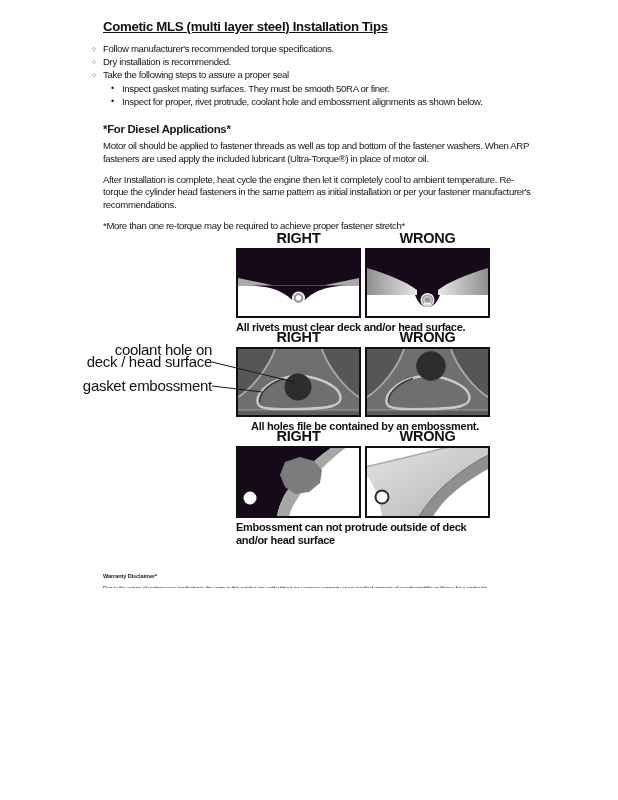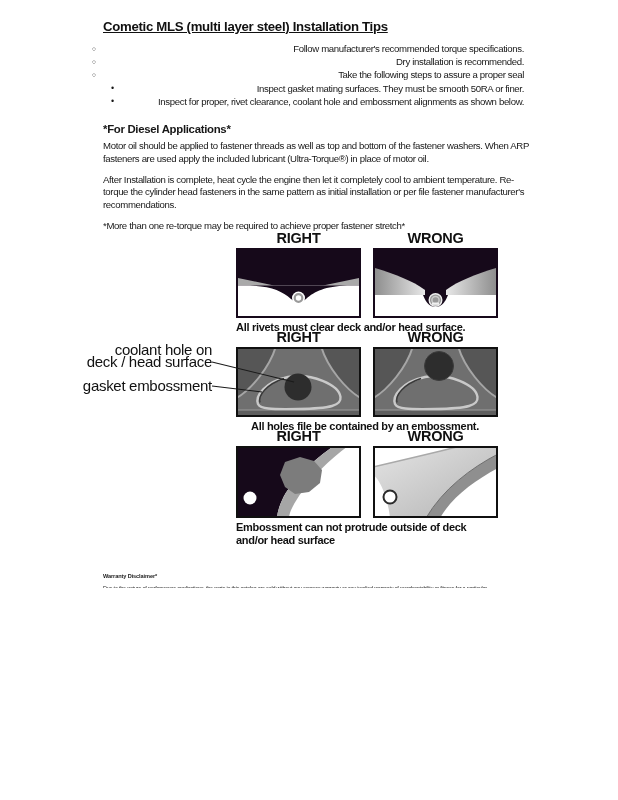--- a/index.html
+++ b/index.html
@@ -7,31 +7,31 @@
     position:relative;width:618px;height:588px;background:#ffffff;
     font-family:"Liberation Sans","DejaVu Sans",sans-serif;color:#171717;
     overflow:hidden;
   }
   
   .top-text{position:absolute;left:92px;top:19px;width:432px;}
   .doc-title{
     font-size:13.2px;font-weight:bold;letter-spacing:-0.3px;
     text-decoration:underline;margin:0 0 8px 11px;color:#111;
   }
-  .bullets{list-style:none;margin:0;padding:0;font-size:9.6px;letter-spacing:-0.35px;line-height:13.2px;text-align:right;}
+  .bullets{list-style:none;margin:0;padding:0;font-size:9.6px;letter-spacing:-0.35px;line-height:13.2px;}
   .bullets li{position:relative;padding-left:11px;}
   .bullets li.sub{padding-left:30px;}
   .marker{position:absolute;left:0;top:0;font-size:6.5px;line-height:13.2px;}
   .bullets li.sub .marker{left:19px;font-size:9px;}
   .diesel-heading{font-size:11.4px;font-weight:bold;letter-spacing:-0.3px;margin:15px 0 5px 11px;}
   .top-text p{font-size:9.6px;letter-spacing:-0.35px;line-height:12.6px;margin:0 0 8.5px 11px;width:428px;}
   .top-text p.note{margin-bottom:0;}
   
   .dset{position:absolute;left:236px;width:258px;}
-  .dset .boxes{display:flex;gap:12px;}
+  .dset .boxes{display:flex;gap:4px;}
   .dcol{width:125px;}
   .dlabel{
     font-size:14.5px;font-weight:bold;letter-spacing:-0.2px;line-height:15px;
     text-align:center;color:#111;margin-bottom:2px;
   }
   .dcol svg{display:block;}
   .caption{font-size:11px;font-weight:bold;letter-spacing:-0.3px;line-height:12.5px;margin-top:3px;color:#111;}
   .caption.center{text-align:center;}
   .pre{white-space:pre-line;}
   
@@ -54,25 +54,25 @@
 
 <div class="page">
 
   <div class="top-text">
     <h1 class="doc-title">Cometic MLS (multi layer steel) Installation Tips</h1>
     <ul class="bullets">
       <li><span class="marker">○</span><span>Follow manufacturer's recommended torque specifications.</span></li>
       <li><span class="marker">○</span><span>Dry installation is recommended.</span></li>
       <li><span class="marker">○</span><span>Take the following steps to assure a proper seal</span></li>
       <li class="sub"><span class="marker">•</span><span>Inspect gasket mating surfaces.  They must be smooth 50RA or finer.</span></li>
-      <li class="sub"><span class="marker">•</span><span>Inspect for proper, rivet clearance, coolant hole and embossment alignments as shown below.</span></li>
+      <li class="sub"><span class="marker">•</span><span>Inspect for proper, rivet protrude, coolant hole and embossment alignments as shown below.</span></li>
     </ul>
     <div class="diesel-heading">*For Diesel Applications*</div>
     <p>Motor oil should be applied to fastener threads as well as top and bottom of the fastener washers. When ARP fasteners are used apply the included lubricant (Ultra-Torque®) in place of motor oil.</p>
-    <p>After Installation is complete, heat cycle the engine then let it completely cool to ambient temperature. Re-torque the cylinder head fasteners in the same pattern as initial installation or per file fastener manufacturer's recommendations.</p>
+    <p>After Installation is complete, heat cycle the engine then let it completely cool to ambient temperature. Re-torque the cylinder head fasteners in the same pattern as initial installation or per your fastener manufacturer's recommendations.</p>
     <p class="note">*More than one re-torque may be required to achieve proper fastener stretch*</p>
   </div>
 
   <div class="dset" style="top:231px;">
     <div class="boxes">
       <div class="dcol">
         <div class="dlabel">RIGHT</div>
         <svg width="125" height="70" viewBox="0 0 125 70">
           <rect x="0" y="0" width="125" height="70" fill="#16091a"></rect>
           <polygon points="2,30 38,37.5 2,37.5" fill="#a9a9a9"></polygon>

